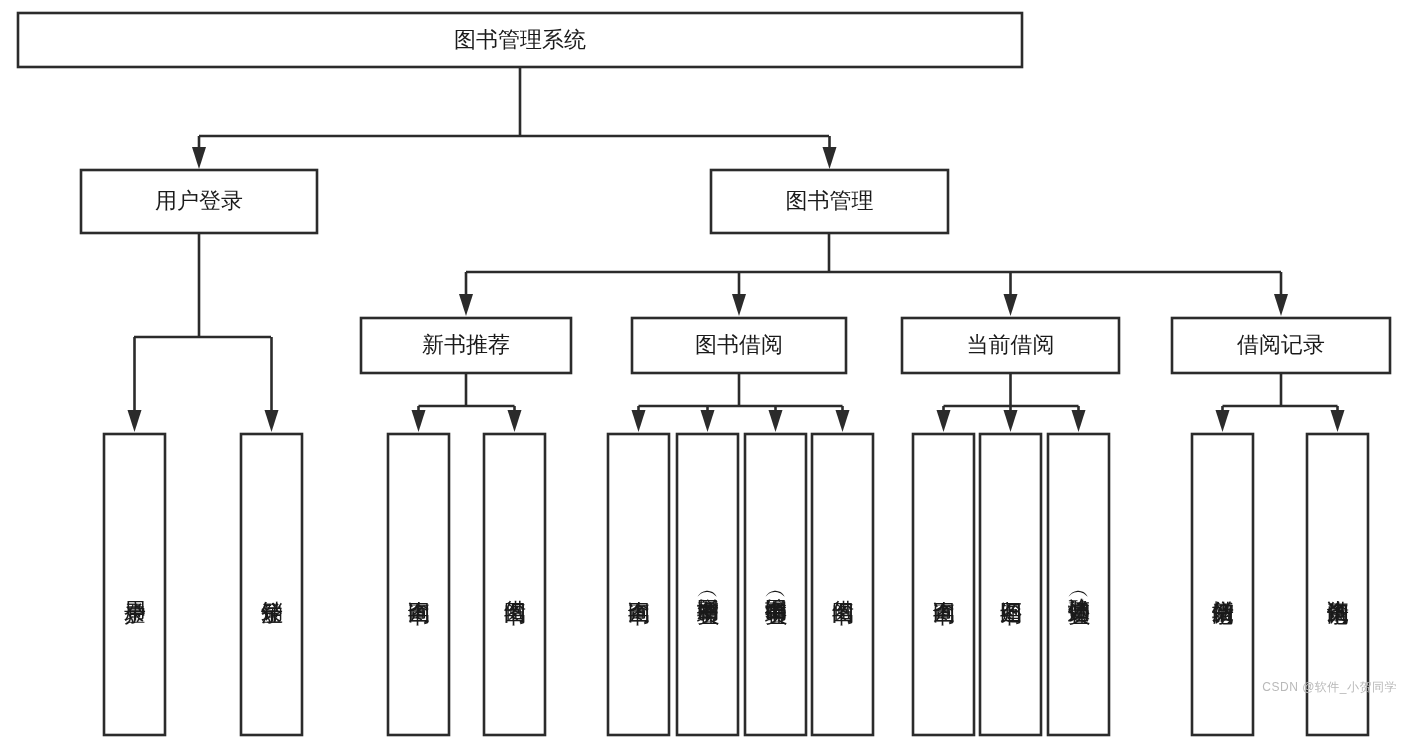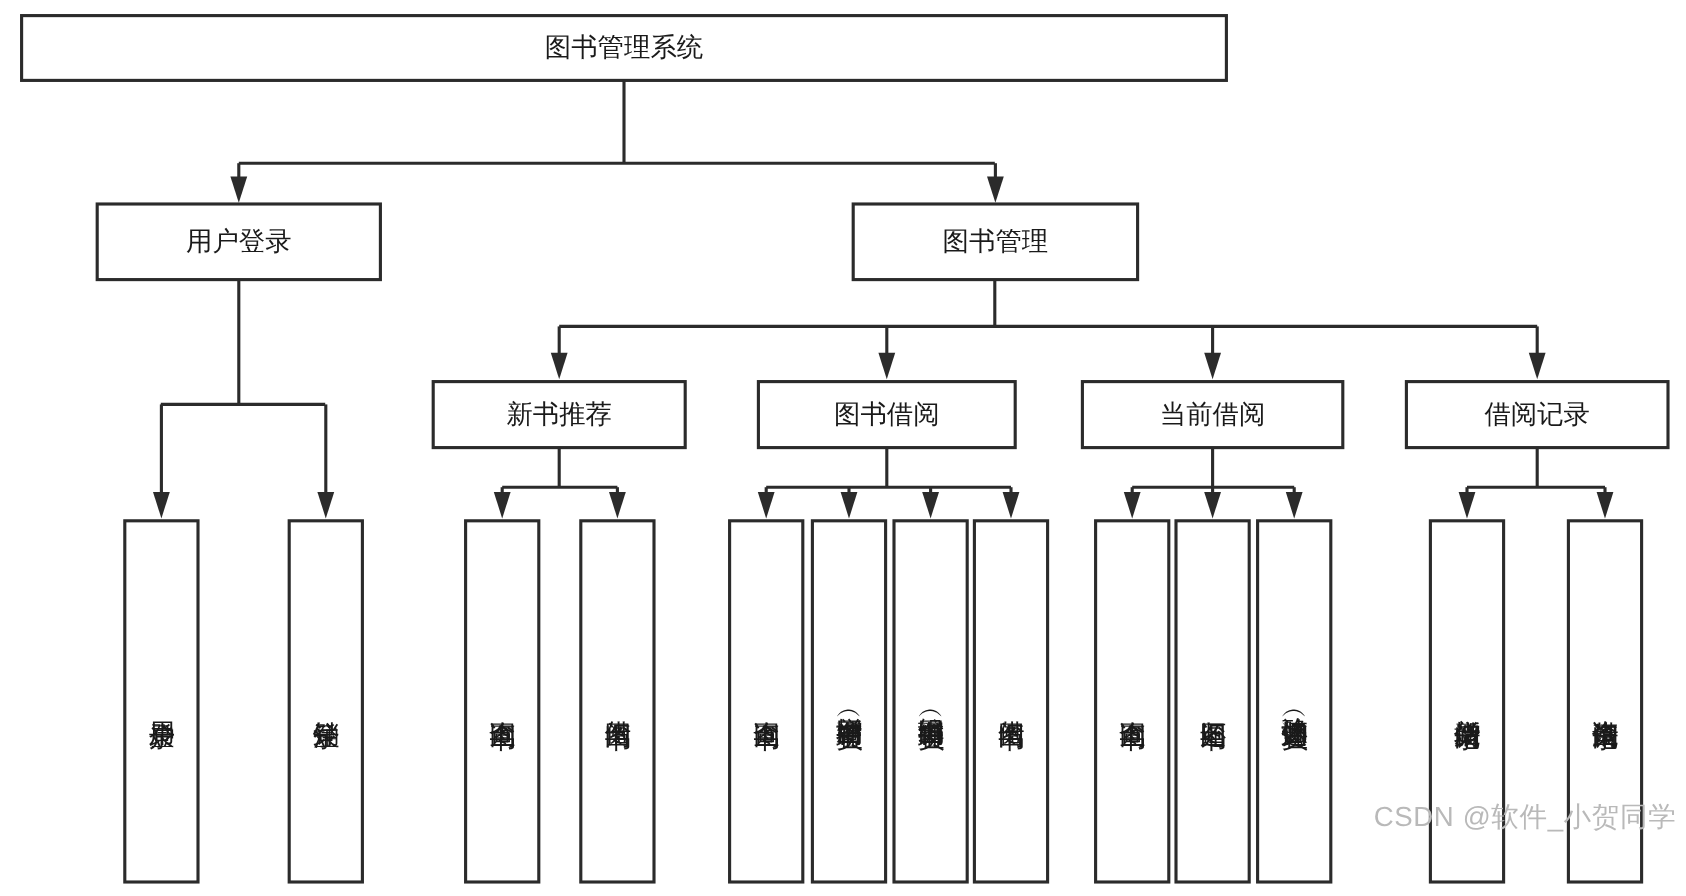--- a/index.html
+++ b/index.html
@@ -62,21 +62,21 @@
     color: #1a1a1a;
     letter-spacing: 1px;
     white-space: nowrap;
     pointer-events: none;
   }
   .watermark {
     position: absolute;
     right: 8px;
     bottom: 4px;
     font-family: "Liberation Sans", "DejaVu Sans", sans-serif;
-    font-size: 23px;
+    font-size: 12px;
     color: #b9b9b9;
     white-space: nowrap;
     letter-spacing: 0.5px;
   }
 </style>
 </head>
 <body>
 
 <div id="diagram-root">
   <svg id="diagram-svg" viewBox="0 0 1405 747">

